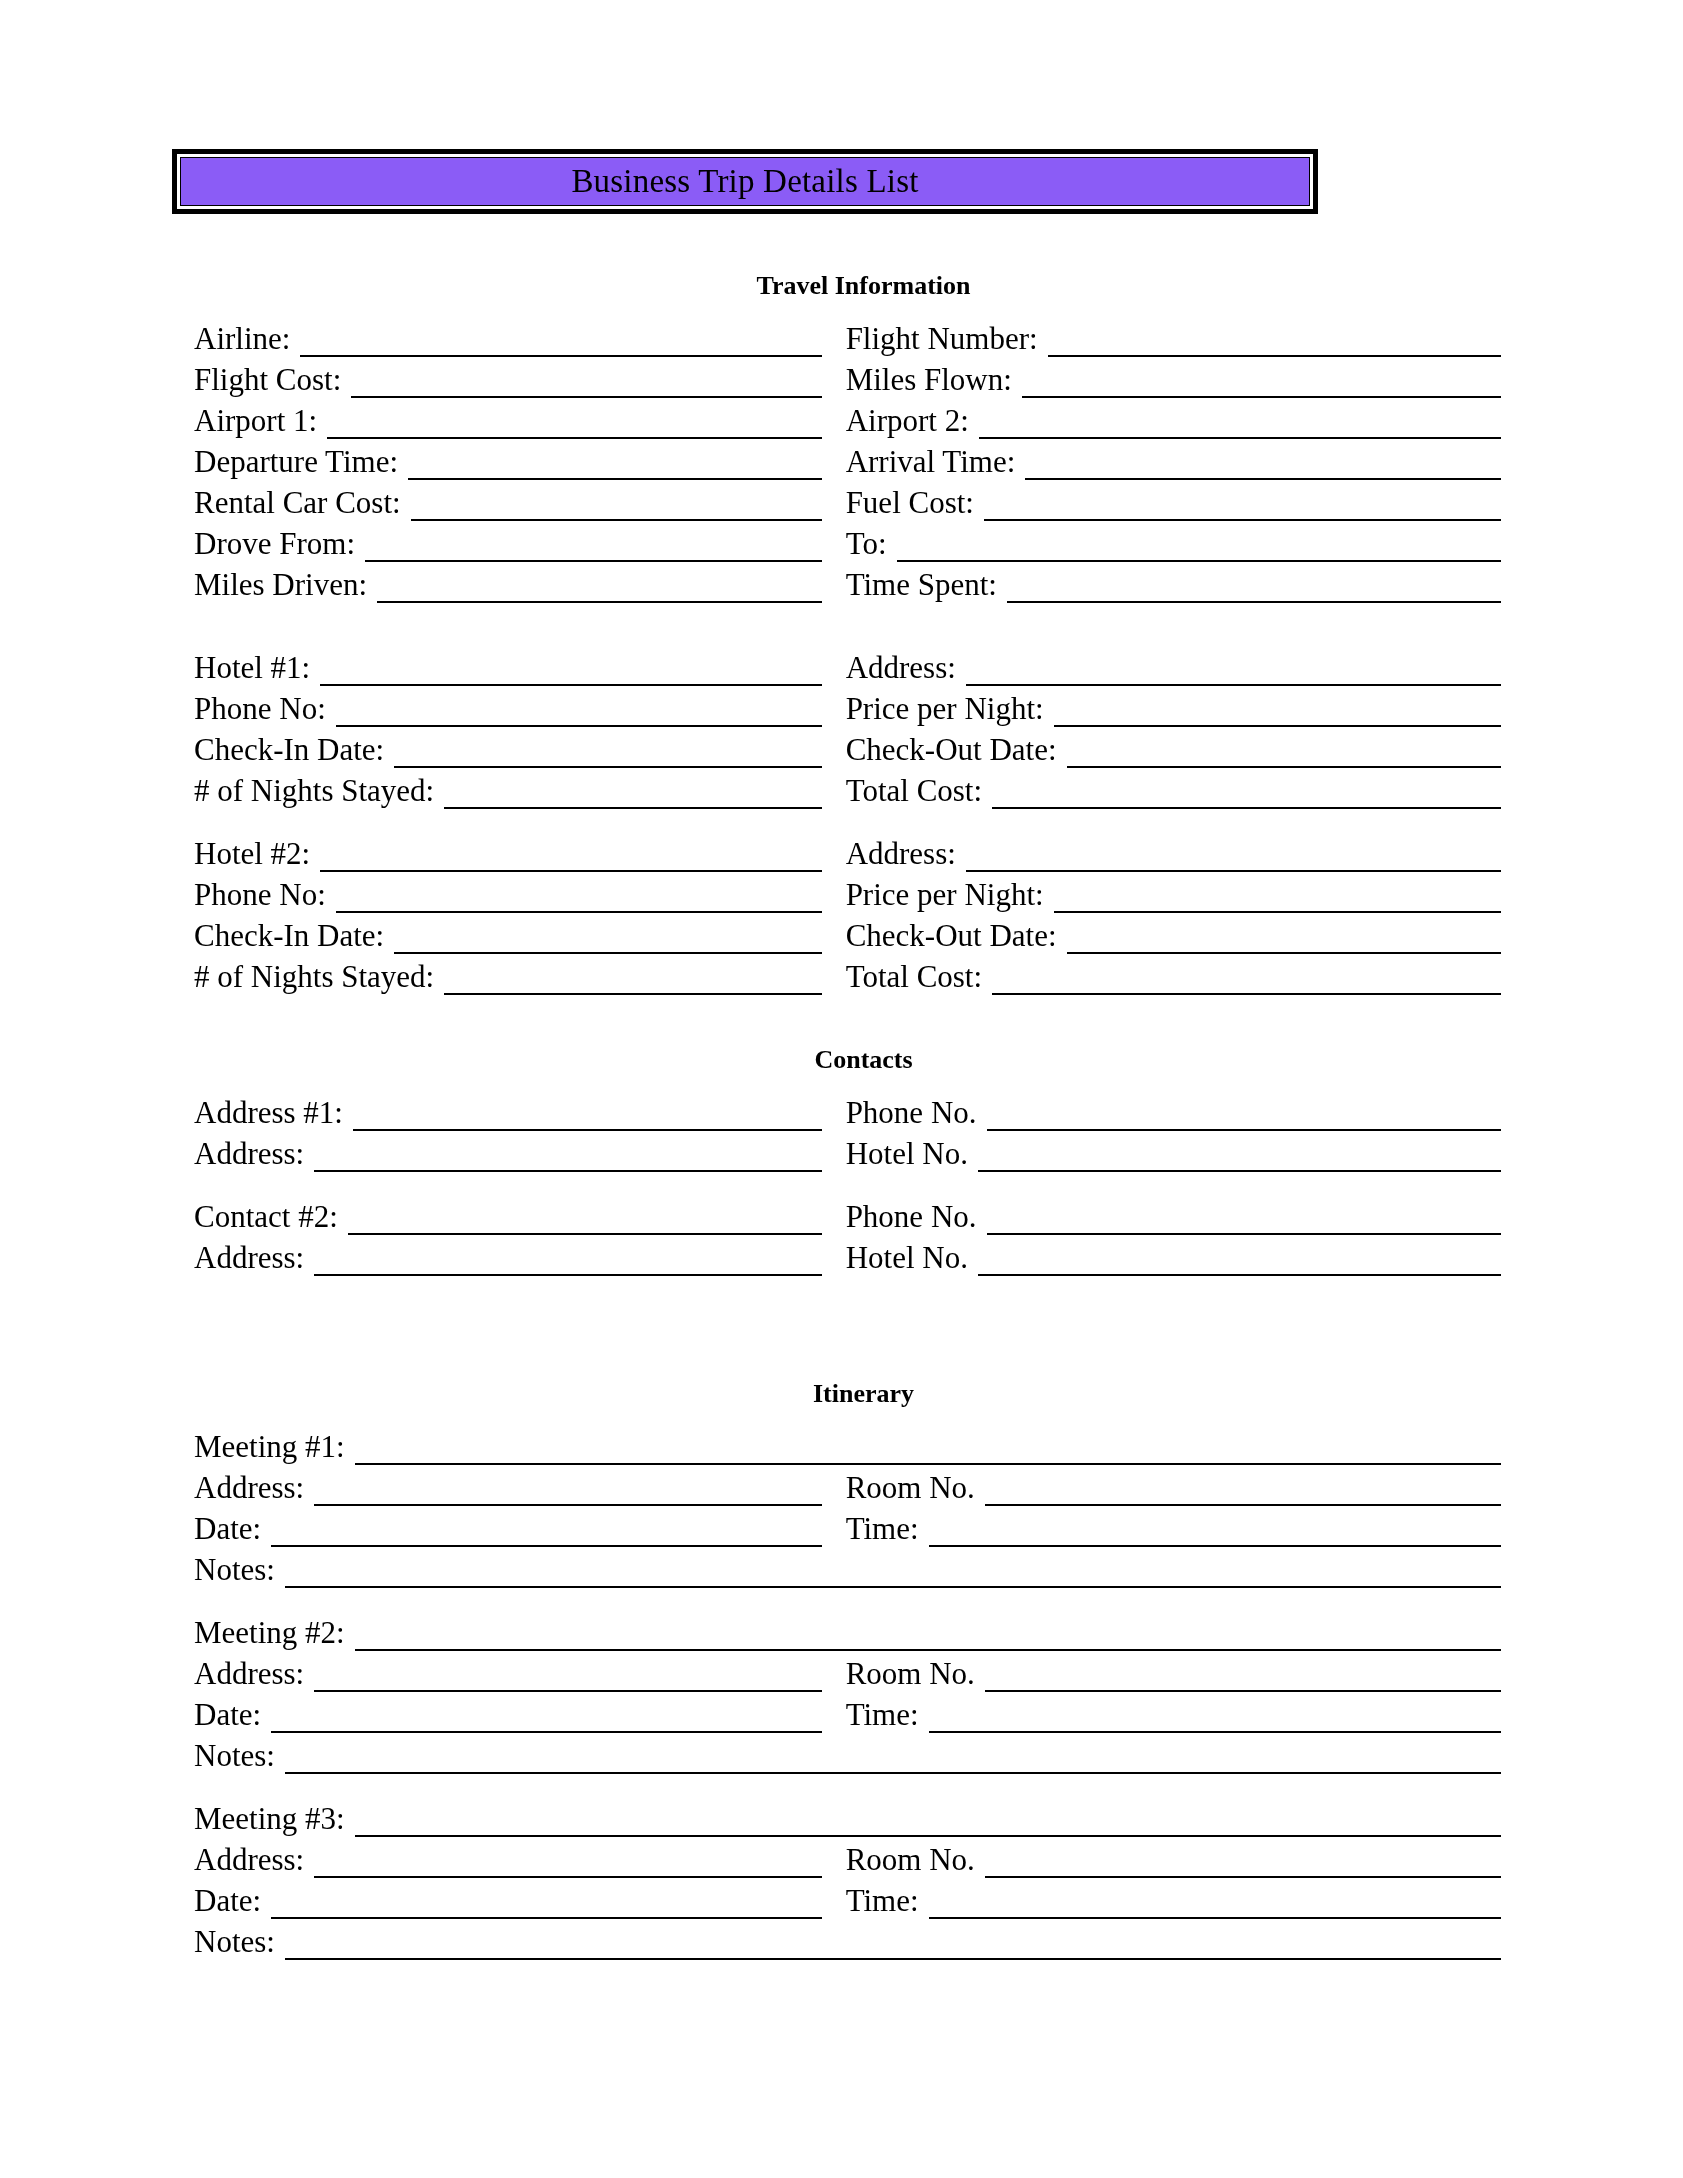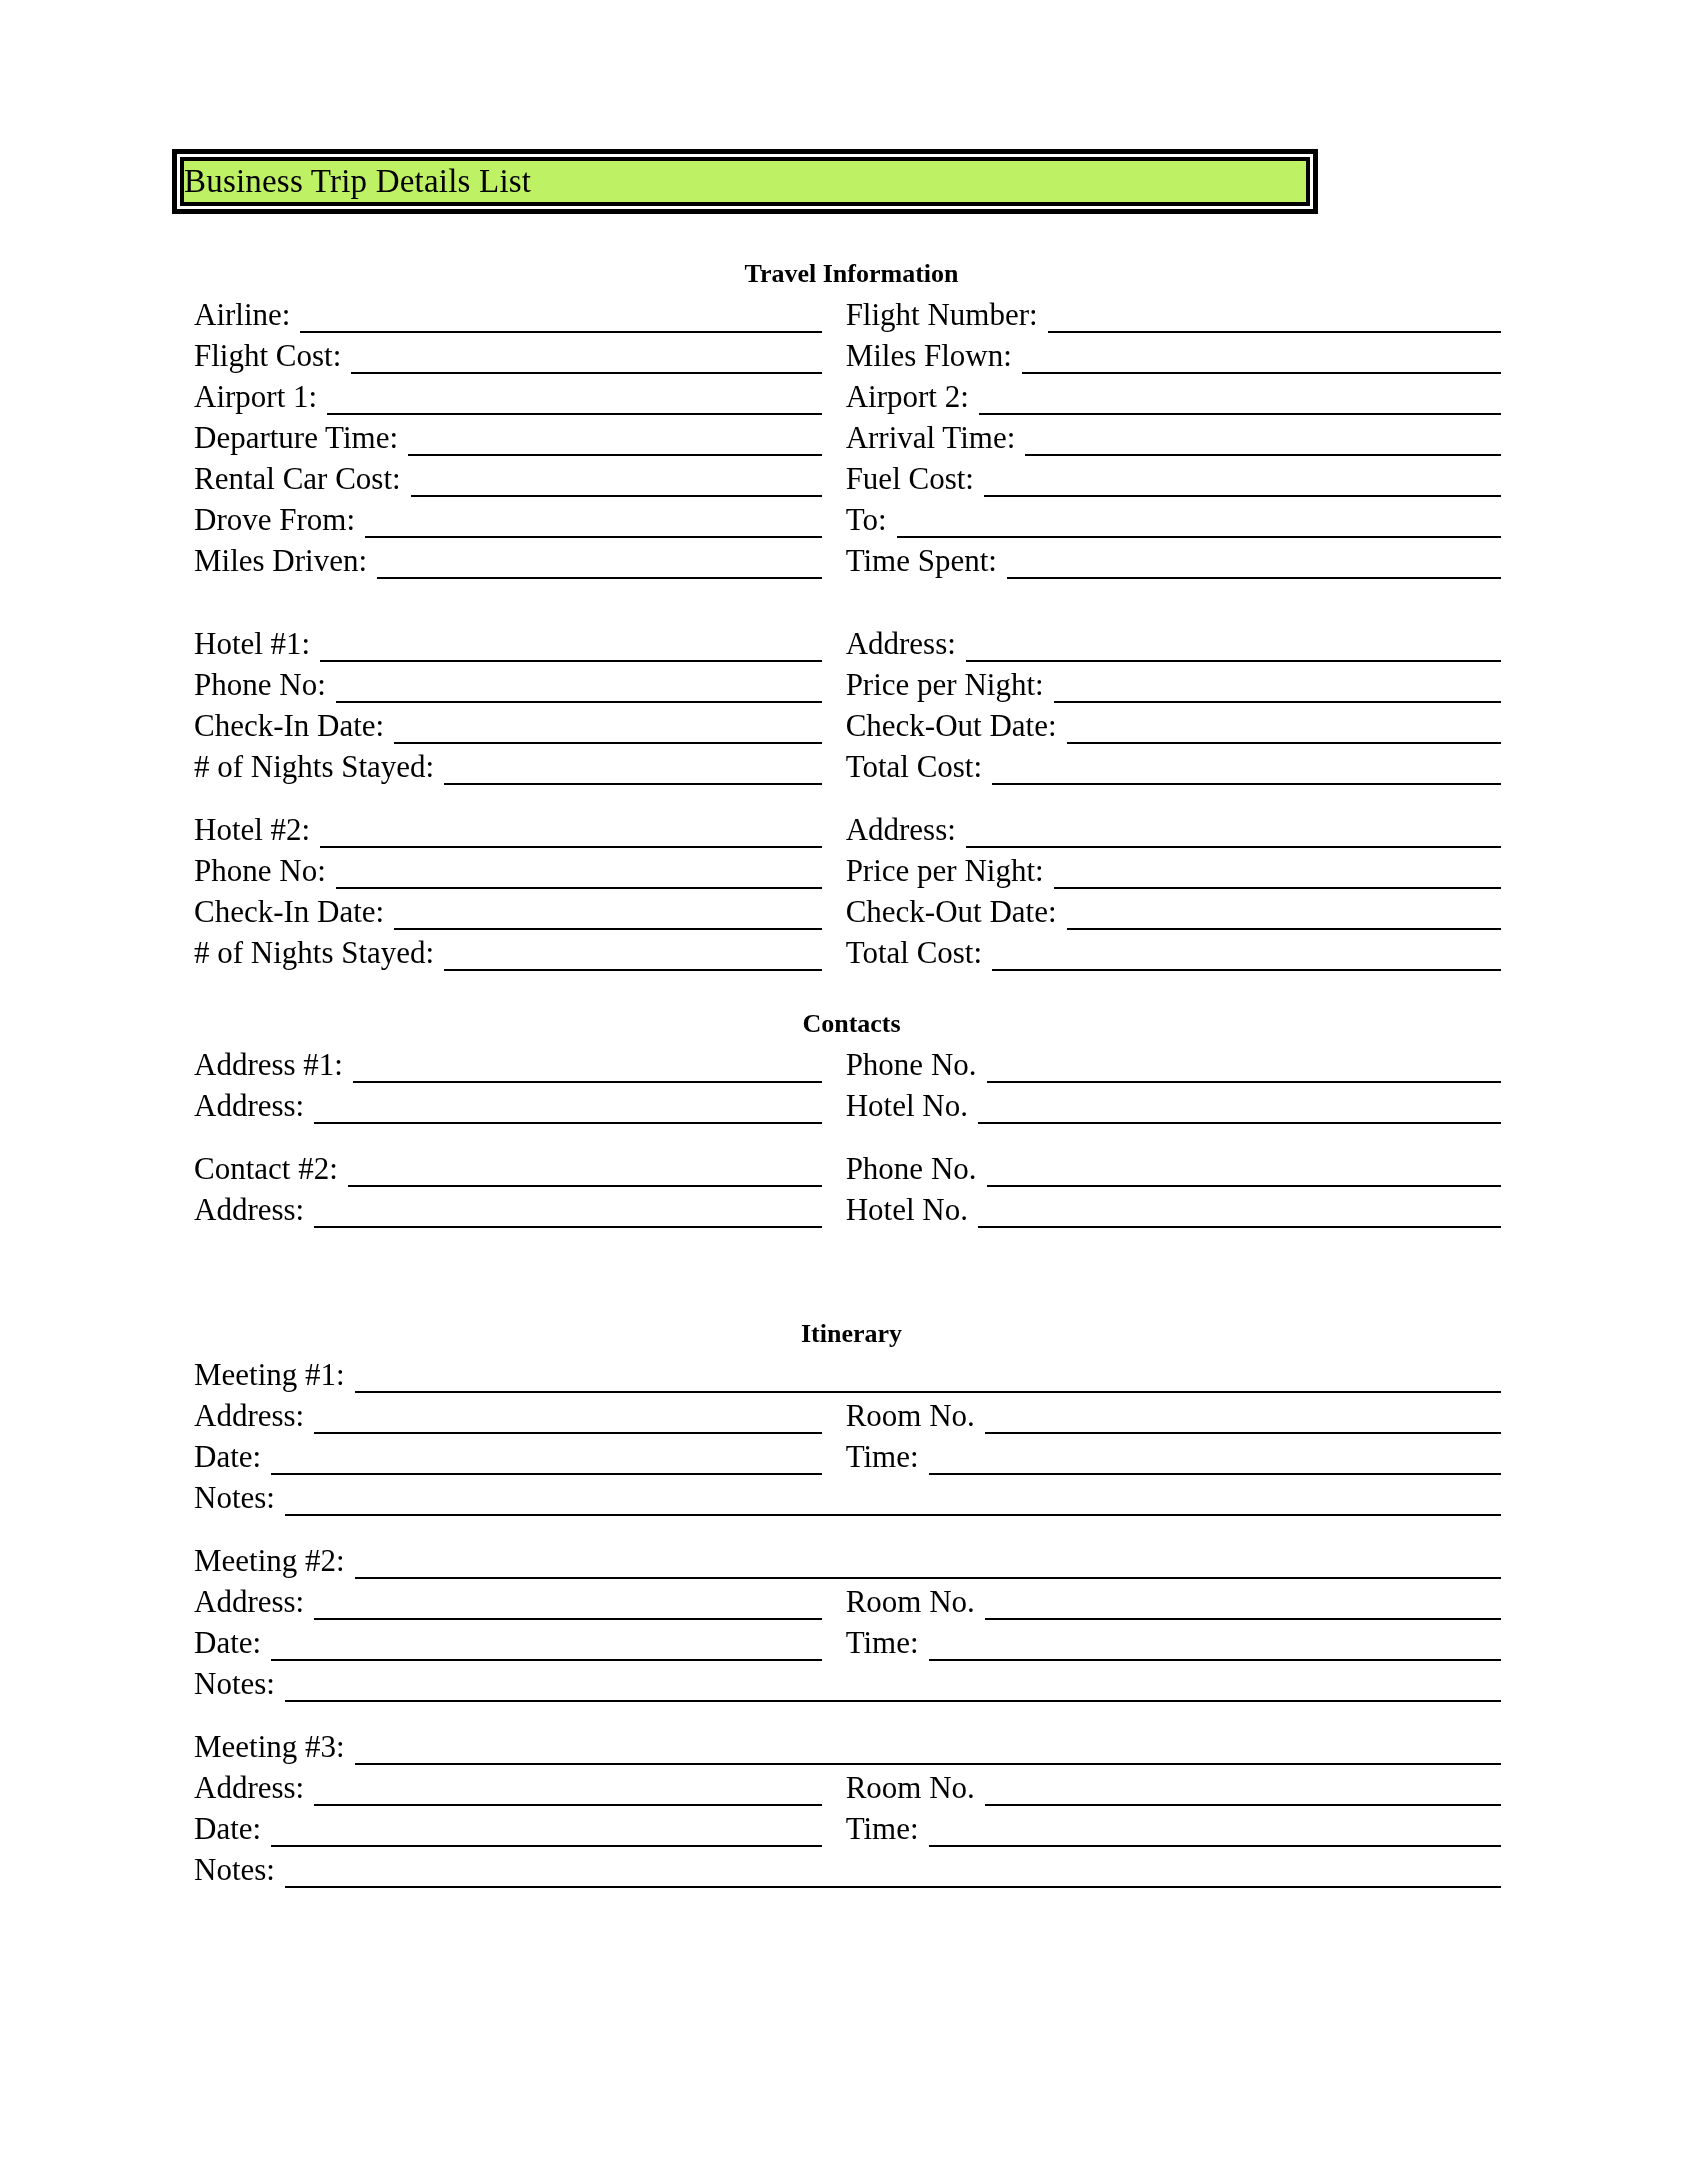--- a/index.html
+++ b/index.html
@@ -34,25 +34,25 @@
     box-sizing: border-box;
     border: 5px solid #000000;
     background: #ffffff;
   }
   .title-box-inner {
     position: absolute;
     left: 3px;
     top: 3px;
     right: 3px;
     bottom: 3px;
-    border: 4px solid #000000;
-    background: #bef264;
+    border: 1px solid #000000;
+    background: #8b5cf6;
     display: flex;
     align-items: center;
-    justify-content: flex-start;
+    justify-content: center;
   }
   .title-text {
     font-size: 33px;
     line-height: 1;
     letter-spacing: 0.2px;
     white-space: nowrap;
   }
 
   
   .content {
@@ -60,21 +60,21 @@
     left: 194px;
     top: 259px;
     width: 1307px;
   }
 
   .section-heading {
     text-align: center;
     font-weight: bold;
     font-size: 26px;
     line-height: 1.12;
-    margin: 0;
+    margin: 12px;
     width: 1307px;
     padding-left: 8px;
     box-sizing: border-box;
   }
 
   .rows { width: 1307px; }
 
   .row {
     display: flex;
     width: 100%;

